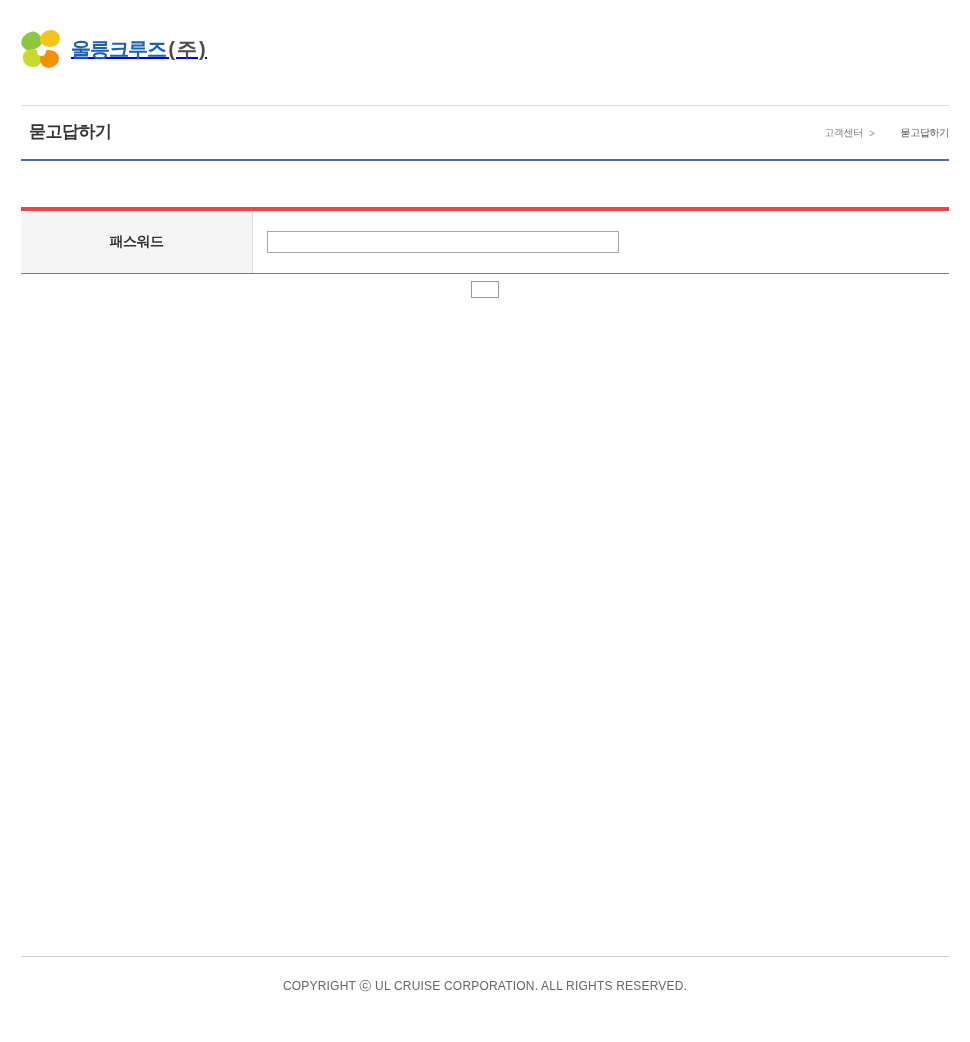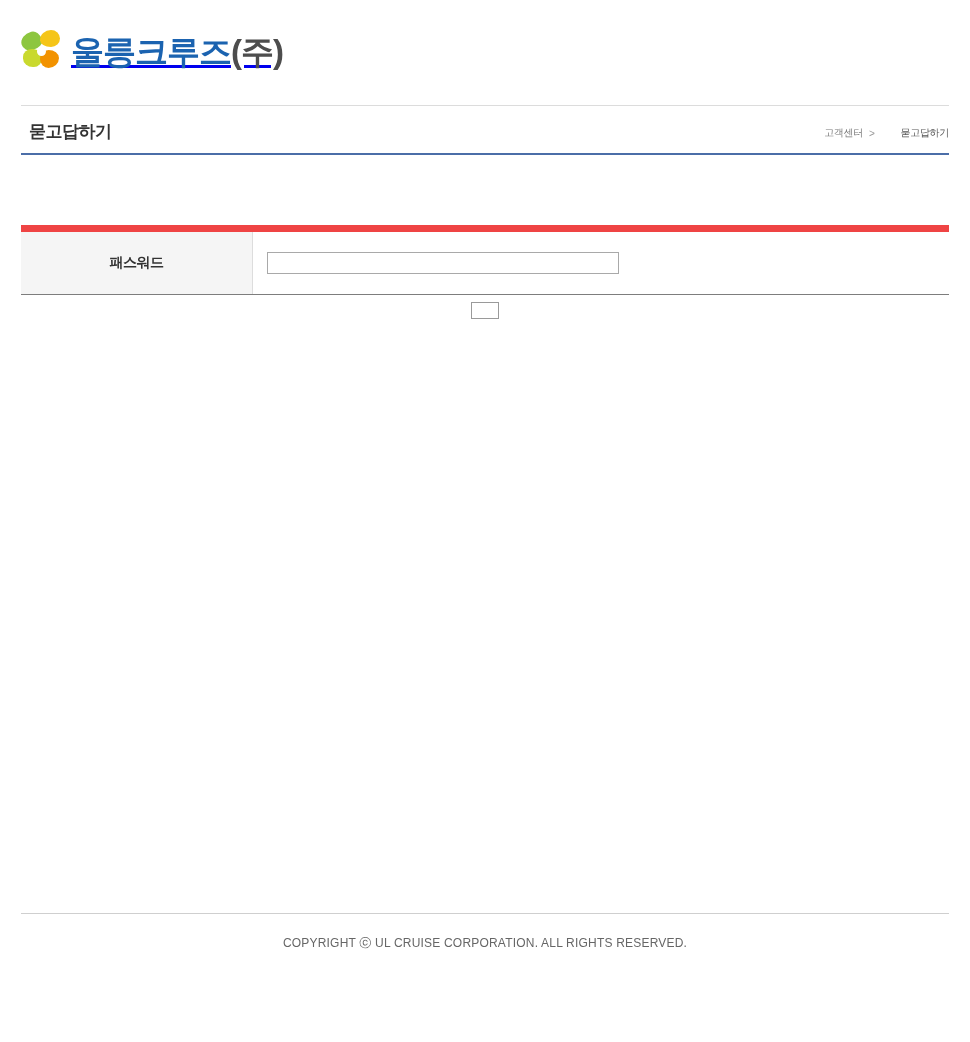--- a/index.html
+++ b/index.html
@@ -65,34 +65,35 @@
     border-radius: 45% 55% 55% 45% / 50% 45% 55% 50%;
   }
   .logo-center {
     position: absolute;
     width: 9px; height: 9px;
     left: 16px; top: 17px;
     background: #ffffff;
     border-radius: 50%;
   }
   .logo-text {
-    font-size: 33px;
+    font-size: 20px;
     font-weight: bold;
     letter-spacing: -1px;
     line-height: 1;
     white-space: nowrap;
+    font-family: Liberation Mono, monospace;
   }
   .logo-text .t-blue { color: #1b63b0; }
   .logo-text .t-gray { color: #4d4d4d; }
 
   
   .titlebar {
     position: relative;
     margin: 0 21px;
-    height: 50px;
+    height: 56px;
     border-top: 1px solid #dcdcdc;
     border-bottom: 2px solid #4b6ea8;
     box-sizing: border-box;
   }
   .page-title {
     position: absolute;
     left: 8px;
     top: 14px;
     font-size: 17px;
     font-weight: bold;
@@ -114,22 +115,22 @@
   .breadcrumb .crumb-last {
     color: #555555;
     margin-left: 20px;
   }
 
   
   .content {
     margin: 0 21px;
   }
   .form-table {
-    margin-top: 70px;
-    border-top: 7px solid #ef4444;
+    margin-top: 46px;
+    border-top: 4px solid #ef4444;
     border-bottom: 1px solid #7d7d7d;
     display: flex;
     width: 100%;
     box-sizing: border-box;
   }
   .form-label {
     width: 232px;
     flex: 0 0 232px;
     background: #f5f5f5;
     border-right: 1px solid #dddddd;
@@ -180,21 +181,21 @@
     padding: 0 4px;
     cursor: pointer;
     font-family: "Liberation Sans", sans-serif;
   }
 
   
   .footer {
     position: absolute;
     left: 21px;
     right: 21px;
-    top: 913px;
+    top: 956px;
     border-top: 1px solid #cfcfcf;
   }
   .copyright {
     text-align: center;
     font-size: 12px;
     color: #666666;
     padding-top: 21px;
     letter-spacing: 0.2px;
   }
 </style>

